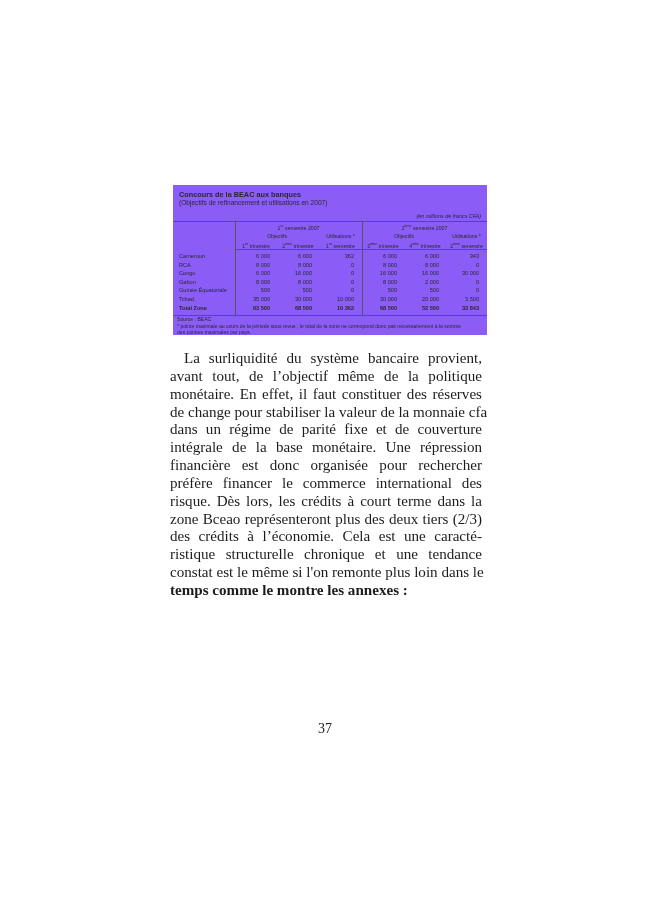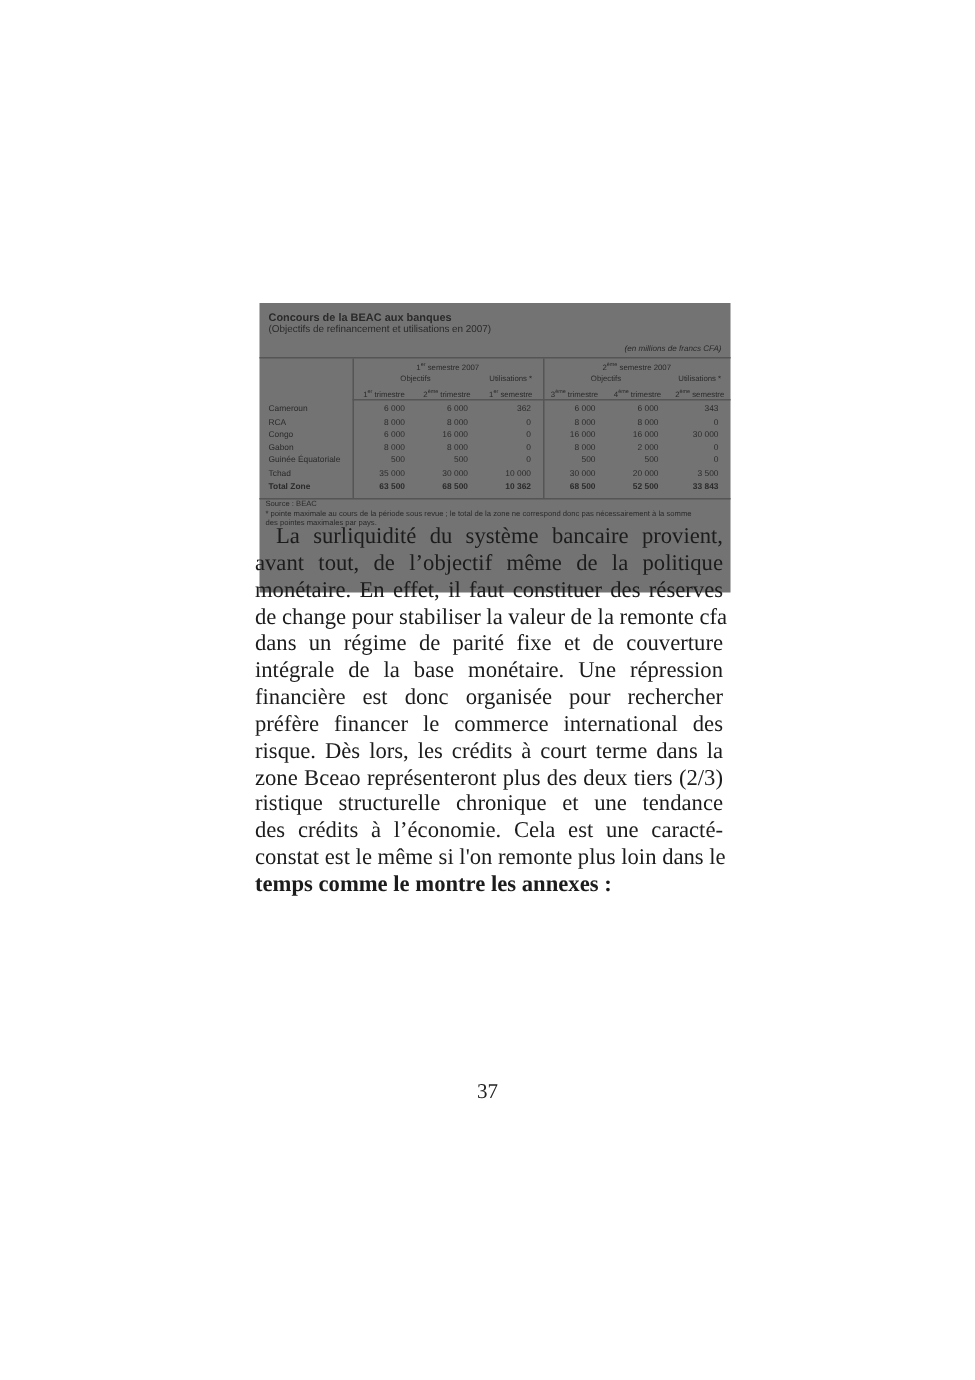--- a/index.html
+++ b/index.html
@@ -1,22 +1,22 @@
 <!DOCTYPE html>
 <html><head>
 <meta charset="utf-8">
 <style>
   html, body { margin:0; padding:0; }
   body {
     width:650px; height:920px; background:#ffffff; position:relative; overflow:hidden;
     font-family:"Liberation Serif", serif; color:#1a1a1a;
   }
   .table-box {
-    position:absolute; left:173px; top:202px; width:314px; height:193px;
-    background:#737373; font-family:"Liberation Sans", sans-serif; color:#2a2a2a;
+    position:absolute; left:173px; top:185px; width:314px; height:150px;
+    background:#8b5cf6; font-family:"Liberation Sans", sans-serif; color:#2a2a2a;
   }
   .t-title { position:absolute; left:6px; top:5px; font-size:7.3px; font-weight:bold; }
   .t-sub { position:absolute; left:6px; top:14px; font-size:6.6px; }
   .t-unit { position:absolute; right:6px; top:28px; font-size:5.4px; font-style:italic; }
   .grid { position:absolute; left:0; top:36px; width:314px; border-top:1px solid #555; }
   .vline { position:absolute; width:1px; background:#555; }
   .hline { position:absolute; height:1px; background:#555; }
   .hdr { position:absolute; font-size:5.2px; text-align:center; white-space:nowrap; }
   .hdr sup { font-size:3.6px; }
   .row-label { position:absolute; left:6px; font-size:5.6px; white-space:nowrap; }
@@ -120,26 +120,26 @@
 
   <div class="note" style="top:131px;">Source : BEAC</div>
   <div class="note" style="top:138px;">* pointe maximale au cours de la période sous revue ; le total de la zone ne correspond donc pas nécessairement à la somme</div>
   <div class="note" style="top:144px;">des pointes maximales par pays.</div>
 </div>
 
 <div class="body-text" id="body">
     <span class="line" style="text-indent: 14px;">La surliquidité du système bancaire provient,</span>
     <span class="line">avant tout, de l’objectif même de la politique</span>
     <span class="line">monétaire. En effet, il faut constituer des réserves</span>
-    <span class="line">de change pour stabiliser la valeur de la remonte cfa</span>
+    <span class="line">de change pour stabiliser la valeur de la monnaie cfa</span>
     <span class="line">dans un régime de parité fixe et de couverture</span>
     <span class="line">intégrale de la base monétaire. Une répression</span>
     <span class="line">financière est donc organisée pour rechercher</span>
     <span class="line">préfère financer le commerce international des</span>
     <span class="line">risque. Dès lors, les crédits à court terme dans la</span>
     <span class="line">zone Bceao représenteront plus des deux tiers (2/3)</span>
+    <span class="line">des crédits à l’économie. Cela est une caracté-</span>
     <span class="line">ristique structurelle chronique et une tendance</span>
-    <span class="line">des crédits à l’économie. Cela est une caracté-</span>
     <span class="line">constat est le même si l'on remonte plus loin dans le</span>
     <span class="line last">temps comme le montre les annexes :</span>
   </div>
 
 <div class="page-number">37</div>
 
 </body></html>

